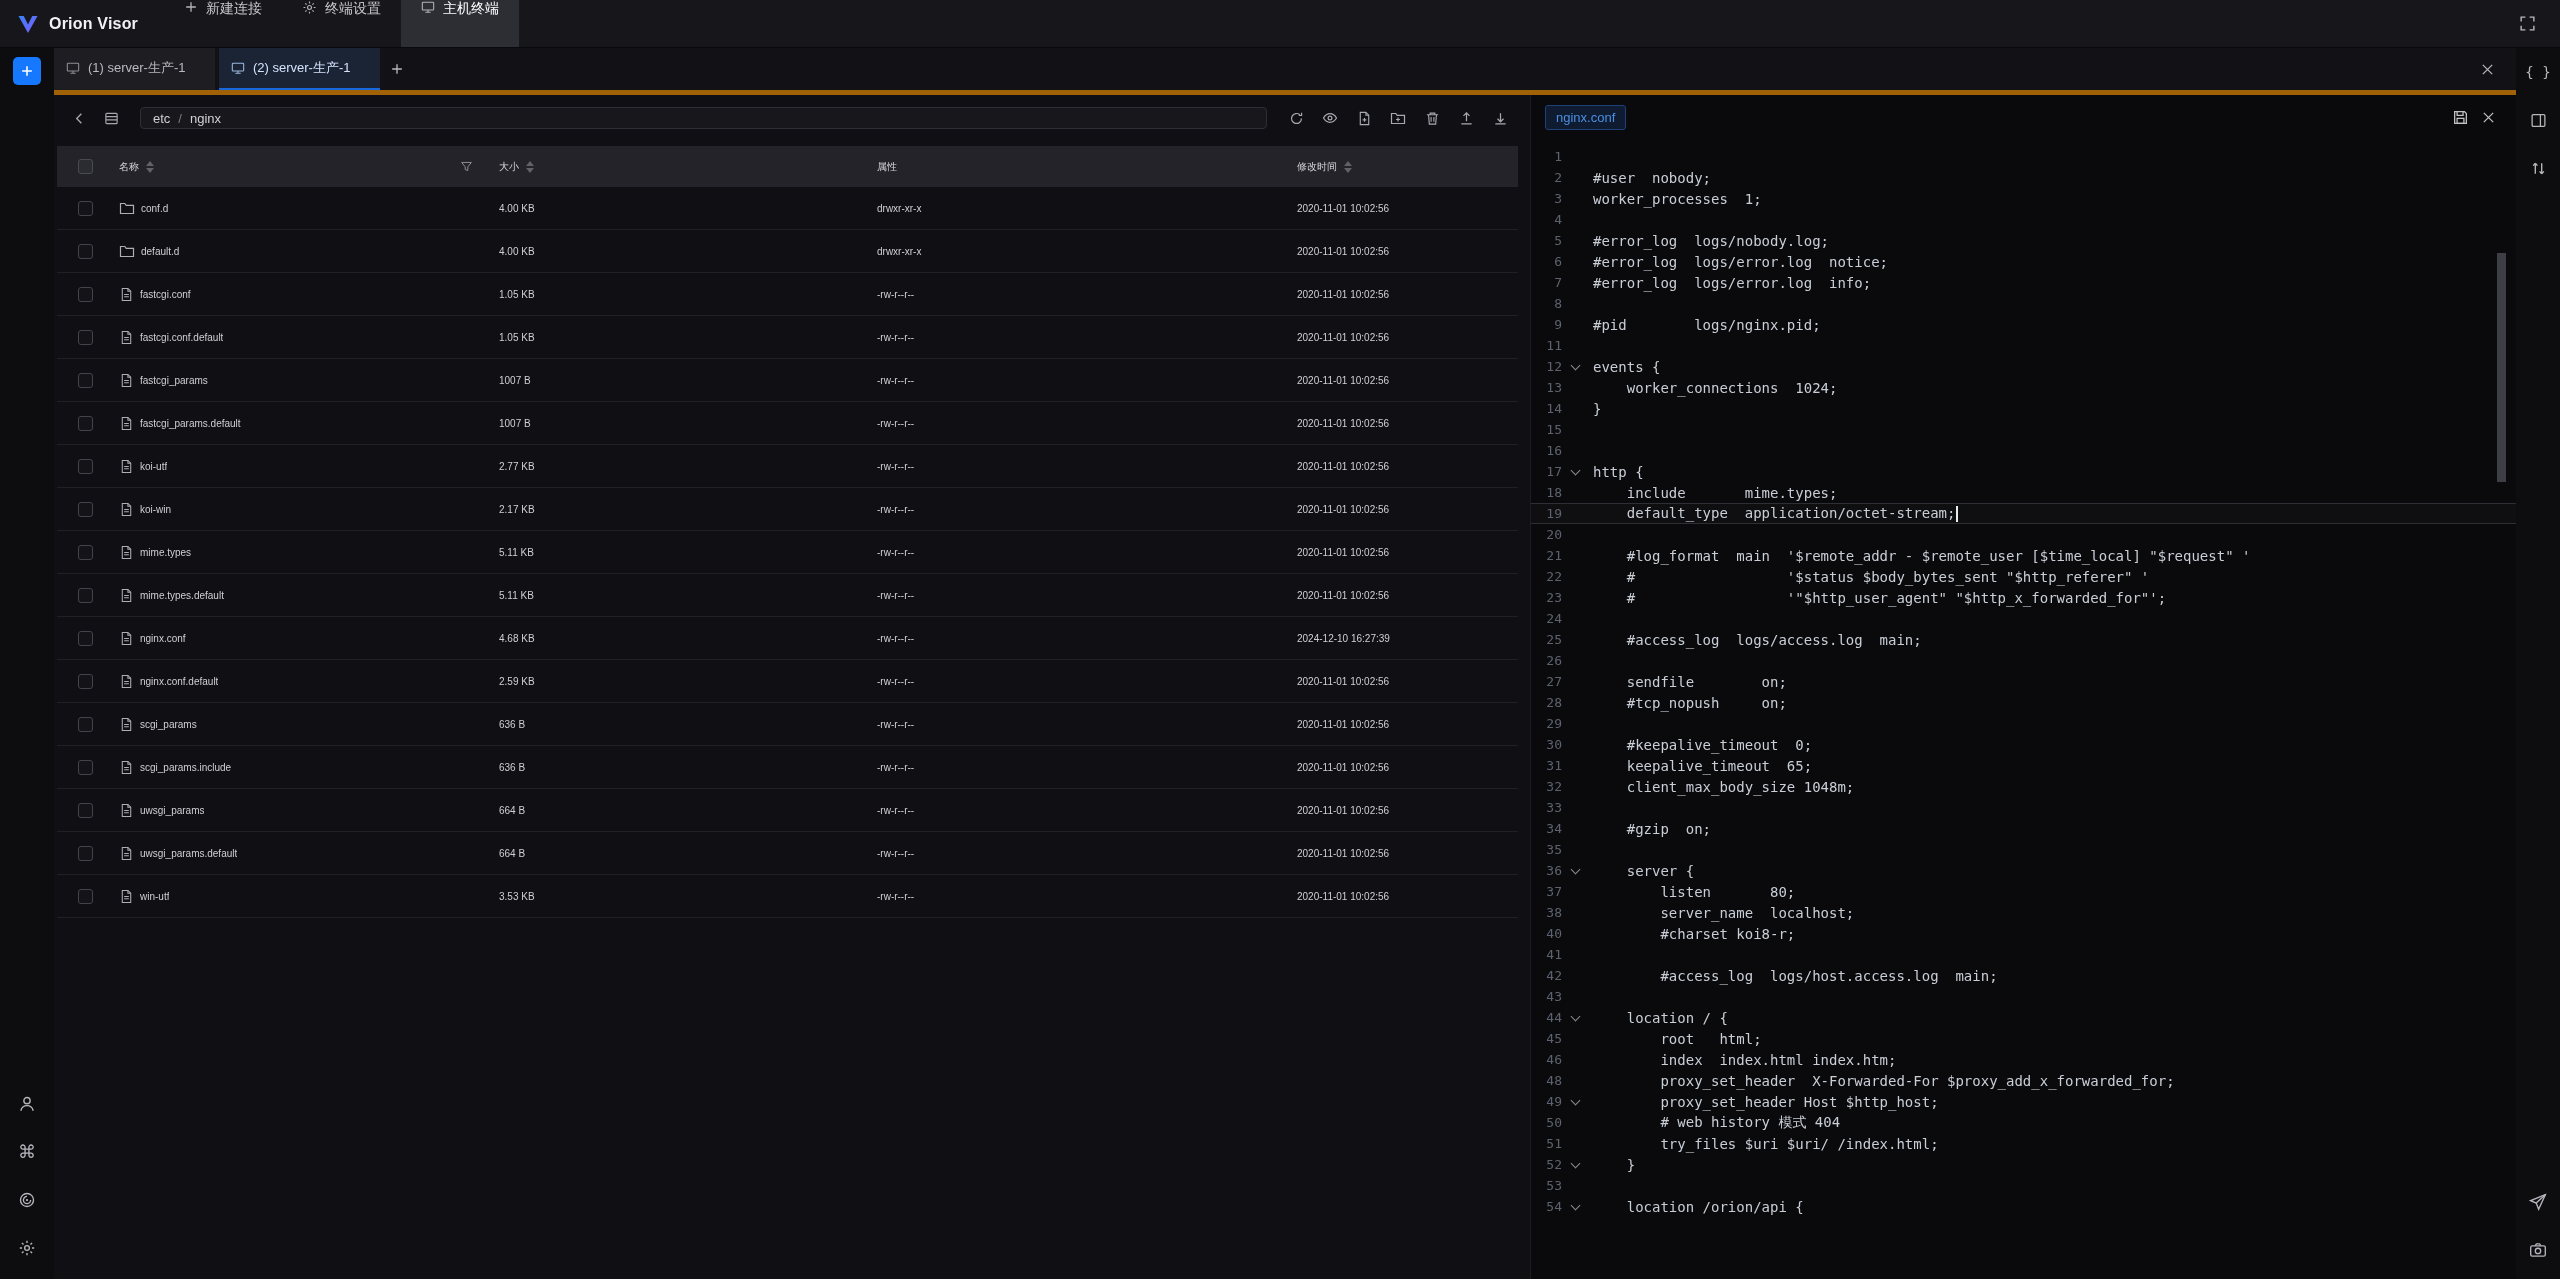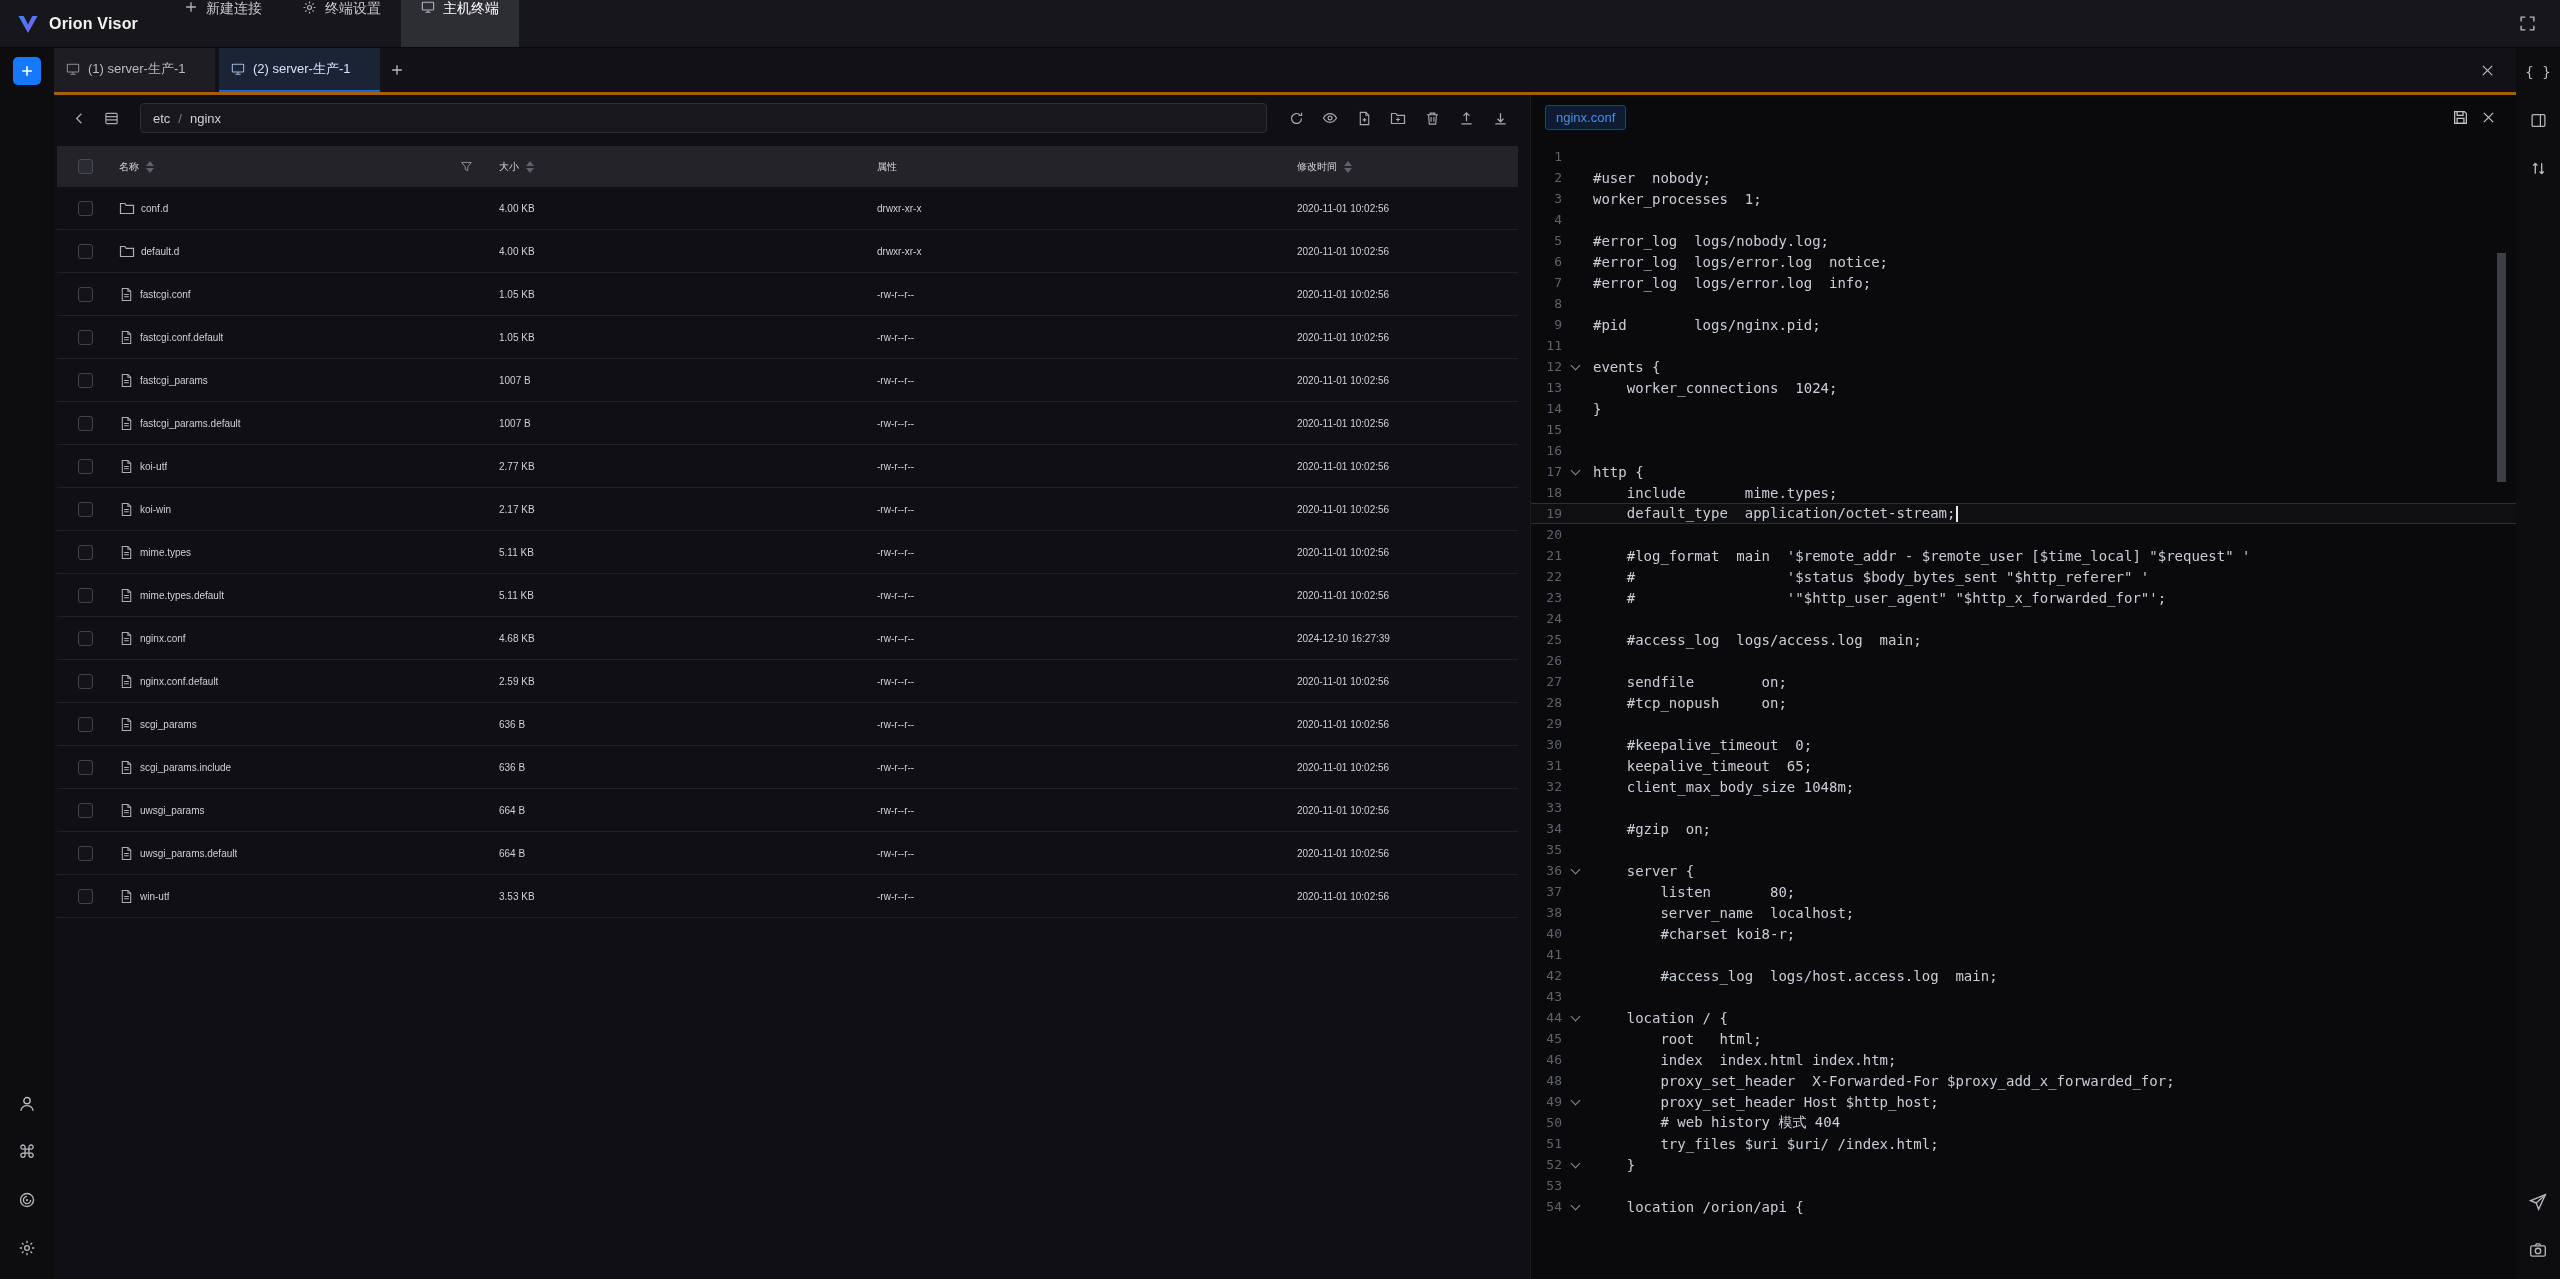--- a/index.html
+++ b/index.html
@@ -25,41 +25,41 @@
   
   .main { flex:1; display:flex; min-height:0; }
   .edge-col { width:54px; flex:none; background:#0d0d10; display:flex; flex-direction:column; align-items:center; }
   .edge-col.right { width:44px; }
   .edge-spacer { flex:1; }
   .edge-col .icon-btn { width:34px; height:34px; margin-bottom:14px; color:#b5b5bc; }
   .center-col { flex:1; display:flex; flex-direction:column; min-width:0; }
 
   
   .tabbar { height:47px; flex:none; background:#121216; display:flex; align-items:stretch;
-    border-bottom:3px solid #a16207; position:relative; }
+    border-bottom:5px solid #a16207; position:relative; }
   .new-conn { width:28px; height:28px; background:#1677ff; border:none; border-radius:5px;
     color:#fff; display:flex; align-items:center; justify-content:center; cursor:pointer;
     position:absolute; left:-42px; top:9px; }
   .tabs { display:flex; align-items:stretch; gap:4px; }
   .tab { width:161px; display:flex; align-items:center; gap:8px; padding:0 12px; font-size:13px;
     background:#1d1d22; color:#b9b9bf; cursor:pointer; border-bottom:2px solid transparent; }
   .tab .t-icon { color:#8f8f97; display:flex; }
   .tab.active { background:#1b2434; color:#d5e3ff; border-bottom:2px solid #1668dc; }
   .tab.active .t-icon { color:#9db8e0; }
   .add-tab { width:34px; display:flex; align-items:center; justify-content:center; color:#b9b9bf; cursor:pointer; }
   .tabbar-close { position:absolute; right:14px; top:0; height:100%; display:flex; align-items:center; }
 
   
   .panels { flex:1; display:flex; min-height:0; }
 
   
   .file-panel { flex:1; min-width:0; background:#101014; padding:0 12px 0 3px; display:flex; flex-direction:column; }
   .file-toolbar { height:46px; flex:none; display:flex; align-items:center; gap:6px; padding:0 5px 0 9px; }
   .file-toolbar .icon-btn { width:26px; height:26px; color:#a8a8b0; }
-  .breadcrumb { flex:1; height:30px; background:#17171c; border:1px solid #2e2e36; border-radius:4px;
+  .breadcrumb { flex:1; height:22px; background:#17171c; border:1px solid #2e2e36; border-radius:4px;
     display:flex; align-items:center; gap:8px; padding:0 12px; margin:8px 10px; font-size:13px; color:#d0d0d5; }
   .crumb { cursor:pointer; }
   .crumb-sep { color:#7a7a82; }
   .tool-group { display:flex; align-items:center; gap:8px; }
 
   .file-table { margin-top:5px; font-size:10px; }
   .ft-row { display:grid; grid-template-columns:56px 380px 378px 420px 1fr; align-items:center; }
   .ft-head { background:#232329; height:41px; color:#d6d6da; font-weight:500; }
   .ft-head .cell { display:flex; align-items:center; gap:7px; }
   .cell { padding:0 6px; display:flex; align-items:center; min-width:0; }

